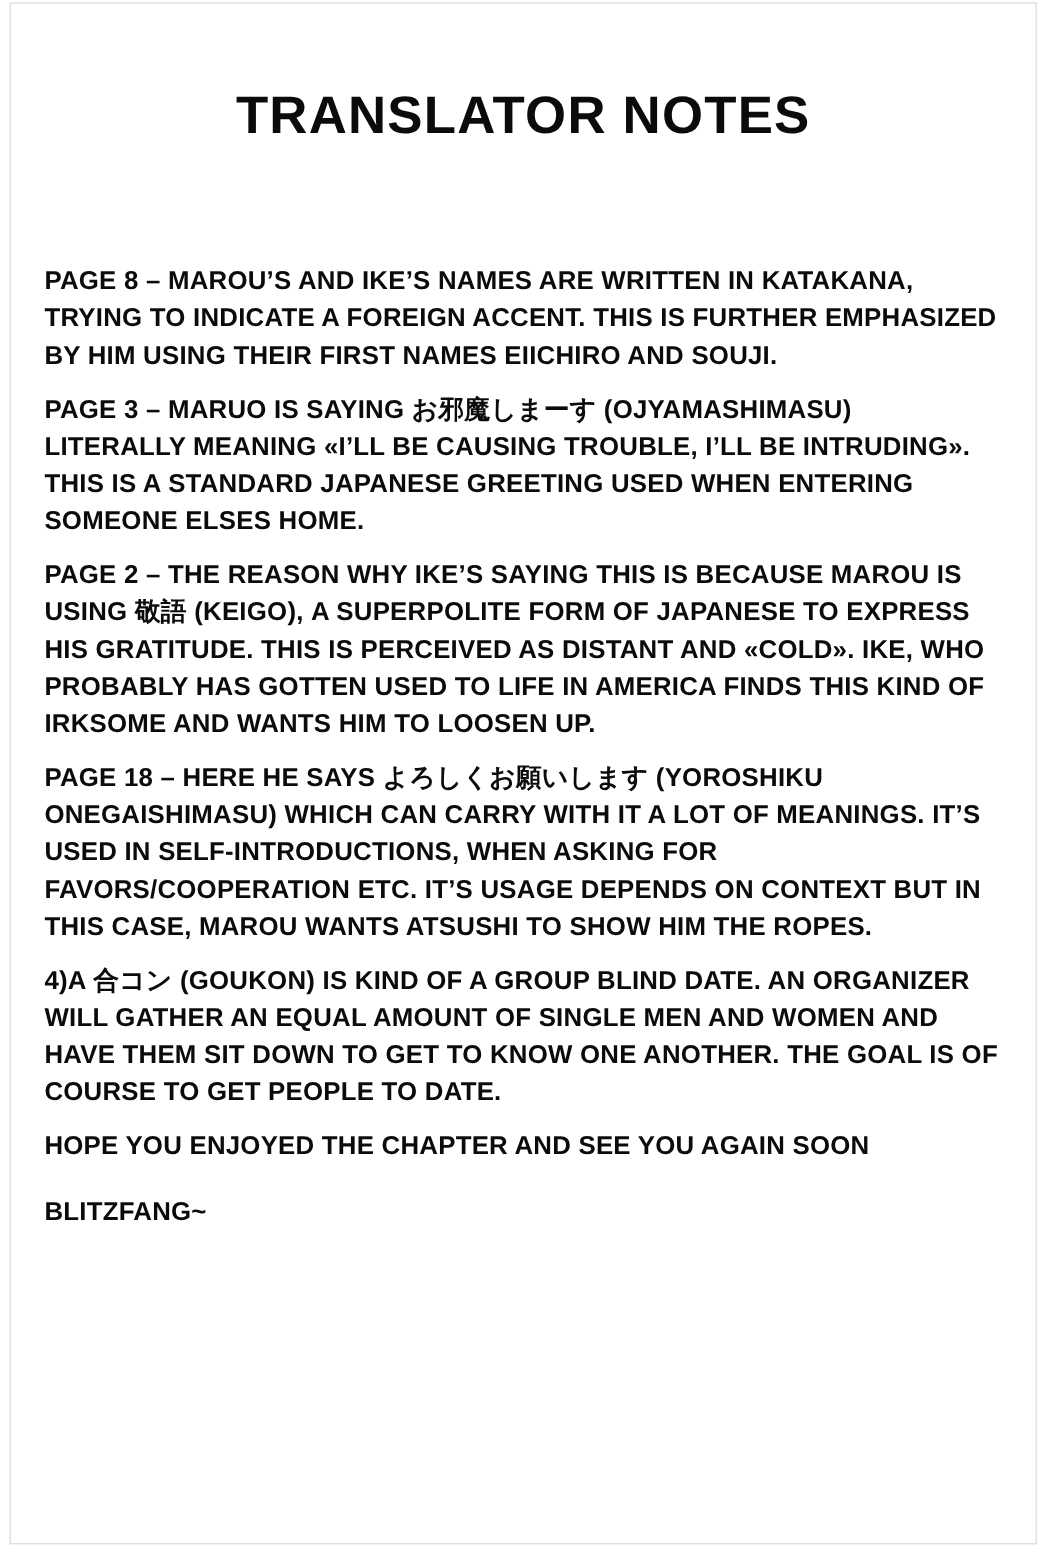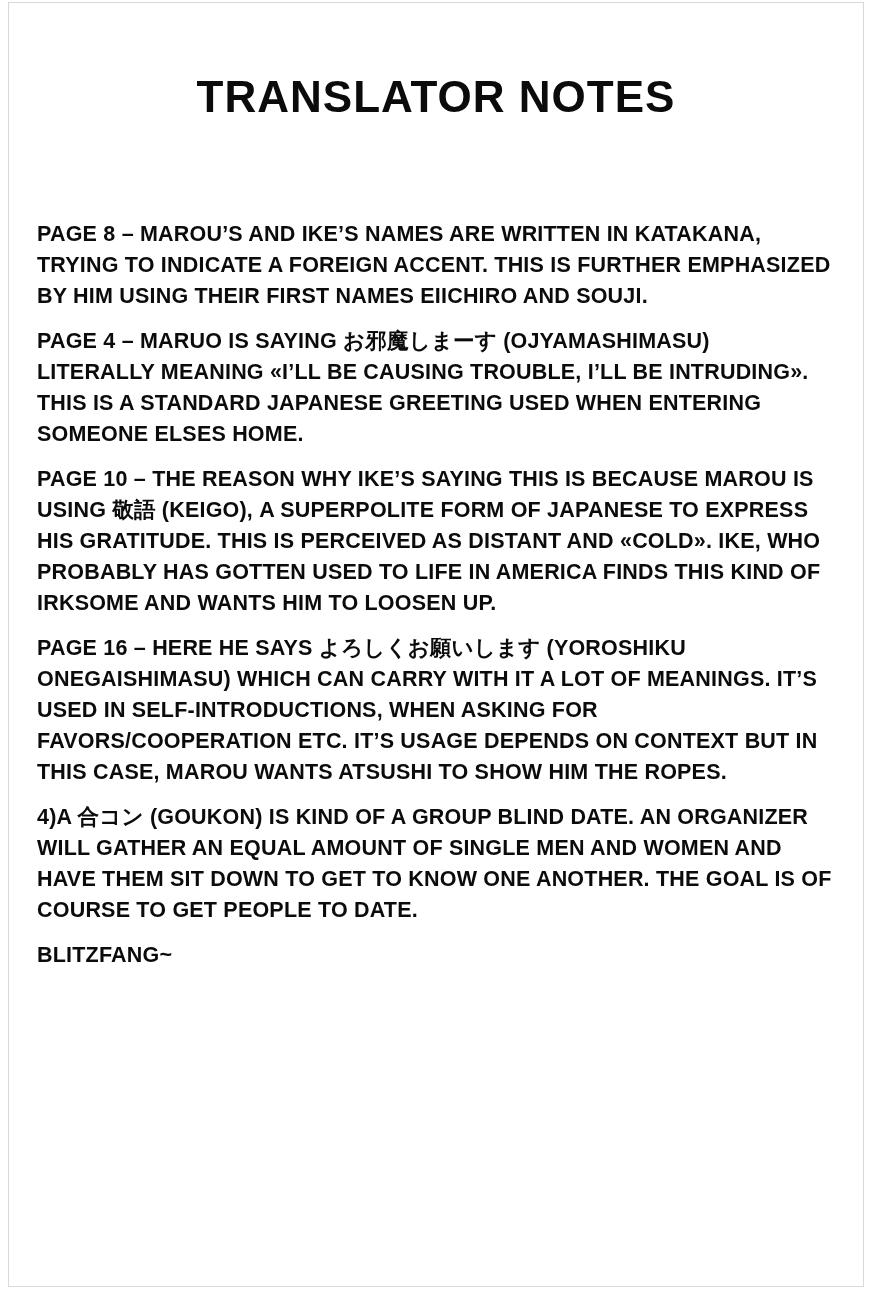--- a/index.html
+++ b/index.html
@@ -51,19 +51,20 @@
   }
 </style>
 </head>
 <body>
 
 <div class="page-frame">
   <h1 class="page-title">TRANSLATOR NOTES</h1>
 
   <div class="notes">
     <p>PAGE 8 – MAROU’S AND IKE’S NAMES ARE WRITTEN IN KATAKANA, TRYING TO INDICATE A FOREIGN ACCENT. THIS IS FURTHER EMPHASIZED BY HIM USING THEIR FIRST NAMES EIICHIRO AND SOUJI.</p>
-    <p>PAGE 4 – MARUO IS SAYING お邪魔しまーす (OJYAMASHIMASU) LITERALLY MEANING «I’LL BE CAUSING TROUBLE, I’LL BE INTRUDING». THIS IS A STANDARD JAPANESE GREETING USED WHEN ENTERING SOMEONE ELSES HOME.</p>
-    <p>PAGE 10 – THE REASON WHY IKE’S SAYING THIS IS BECAUSE MAROU IS USING 敬語 (KEIGO), A SUPERPOLITE FORM OF JAPANESE TO EXPRESS HIS GRATITUDE. THIS IS PERCEIVED AS DISTANT AND «COLD». IKE, WHO PROBABLY HAS GOTTEN USED TO LIFE IN AMERICA FINDS THIS KIND OF IRKSOME AND WANTS HIM TO LOOSEN UP.</p>
-    <p>PAGE 16 – HERE HE SAYS よろしくお願いします (YOROSHIKU ONEGAISHIMASU) WHICH CAN CARRY WITH IT A LOT OF MEANINGS. IT’S USED IN SELF-INTRODUCTIONS, WHEN ASKING FOR FAVORS/COOPERATION ETC. IT’S USAGE DEPENDS ON CONTEXT BUT IN THIS CASE, MAROU WANTS ATSUSHI TO SHOW HIM THE ROPES.</p>
+    <p>PAGE 3 – MARUO IS SAYING お邪魔しまーす (OJYAMASHIMASU) LITERALLY MEANING «I’LL BE CAUSING TROUBLE, I’LL BE INTRUDING». THIS IS A STANDARD JAPANESE GREETING USED WHEN ENTERING SOMEONE ELSES HOME.</p>
+    <p>PAGE 2 – THE REASON WHY IKE’S SAYING THIS IS BECAUSE MAROU IS USING 敬語 (KEIGO), A SUPERPOLITE FORM OF JAPANESE TO EXPRESS HIS GRATITUDE. THIS IS PERCEIVED AS DISTANT AND «COLD». IKE, WHO PROBABLY HAS GOTTEN USED TO LIFE IN AMERICA FINDS THIS KIND OF IRKSOME AND WANTS HIM TO LOOSEN UP.</p>
+    <p>PAGE 18 – HERE HE SAYS よろしくお願いします (YOROSHIKU ONEGAISHIMASU) WHICH CAN CARRY WITH IT A LOT OF MEANINGS. IT’S USED IN SELF-INTRODUCTIONS, WHEN ASKING FOR FAVORS/COOPERATION ETC. IT’S USAGE DEPENDS ON CONTEXT BUT IN THIS CASE, MAROU WANTS ATSUSHI TO SHOW HIM THE ROPES.</p>
     <p>4)A 合コン (GOUKON) IS KIND OF A GROUP BLIND DATE. AN ORGANIZER WILL GATHER AN EQUAL AMOUNT OF SINGLE MEN AND WOMEN AND HAVE THEM SIT DOWN TO GET TO KNOW ONE ANOTHER. THE GOAL IS OF COURSE TO GET PEOPLE TO DATE.</p>
+    <p class="closing-message">HOPE YOU ENJOYED THE CHAPTER AND SEE YOU AGAIN SOON</p>
     <p>BLITZFANG~</p>
   </div>
 </div>
 
 </body></html>

